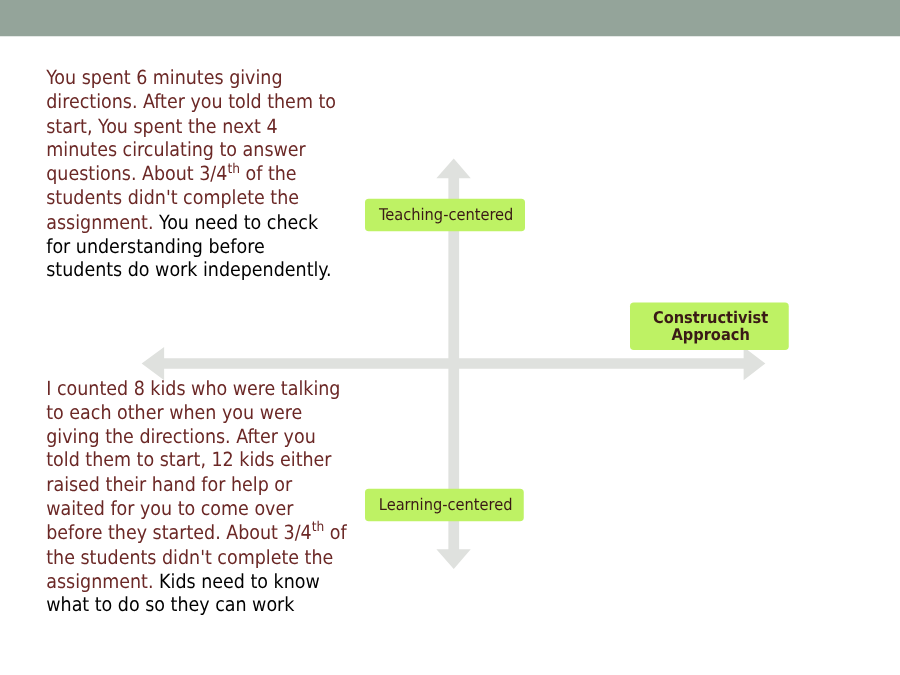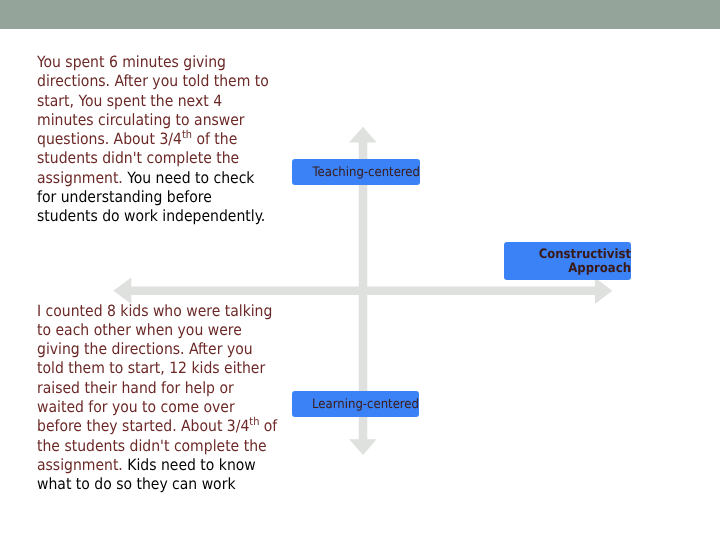--- a/index.html
+++ b/index.html
@@ -15,24 +15,24 @@
   svg.arrows{position:absolute;left:0;top:0;width:720px;height:540px;}
 
   .para{position:absolute;
         font-family:"DejaVu Sans Condensed","DejaVu Sans",sans-serif;font-stretch:condensed;
         font-size:15.55px;line-height:19.3px;white-space:nowrap;}
   .para .ln{display:block;height:19.3px;}
   .para sup{font-size:0.70em;vertical-align:baseline;position:relative;top:-6px;}
   .obs{color:#6b2826;}
   .rec{color:#000000;}
 
-  .box{position:absolute;background:#3b82f6;border-radius:3px;color:#3a1a16;
+  .box{position:absolute;background:#bef264;border-radius:3px;color:#3a1a16;
        font-family:"DejaVu Sans Condensed","DejaVu Sans",sans-serif;font-stretch:condensed;
        font-size:13px;line-height:14.2px;
-       display:flex;flex-direction:column;align-items:flex-end;justify-content:center;
+       display:flex;flex-direction:column;align-items:center;justify-content:center;
        text-align:center;padding-top:2px;padding-left:2px;box-sizing:border-box;}
 
   #para-top{left:37px;top:53px;}
   #para-bottom{left:37px;top:301.5px;}
   #box-top{left:292px;top:159px;width:128px;height:26px;}
   #box-bottom{left:292px;top:391px;width:127px;height:26px;}
   #box-left{left:102px;top:247px;width:127px;height:26px;}
   #box-right{left:504px;top:242px;width:127px;height:38px;font-weight:bold;}
 </style>
 </head>

